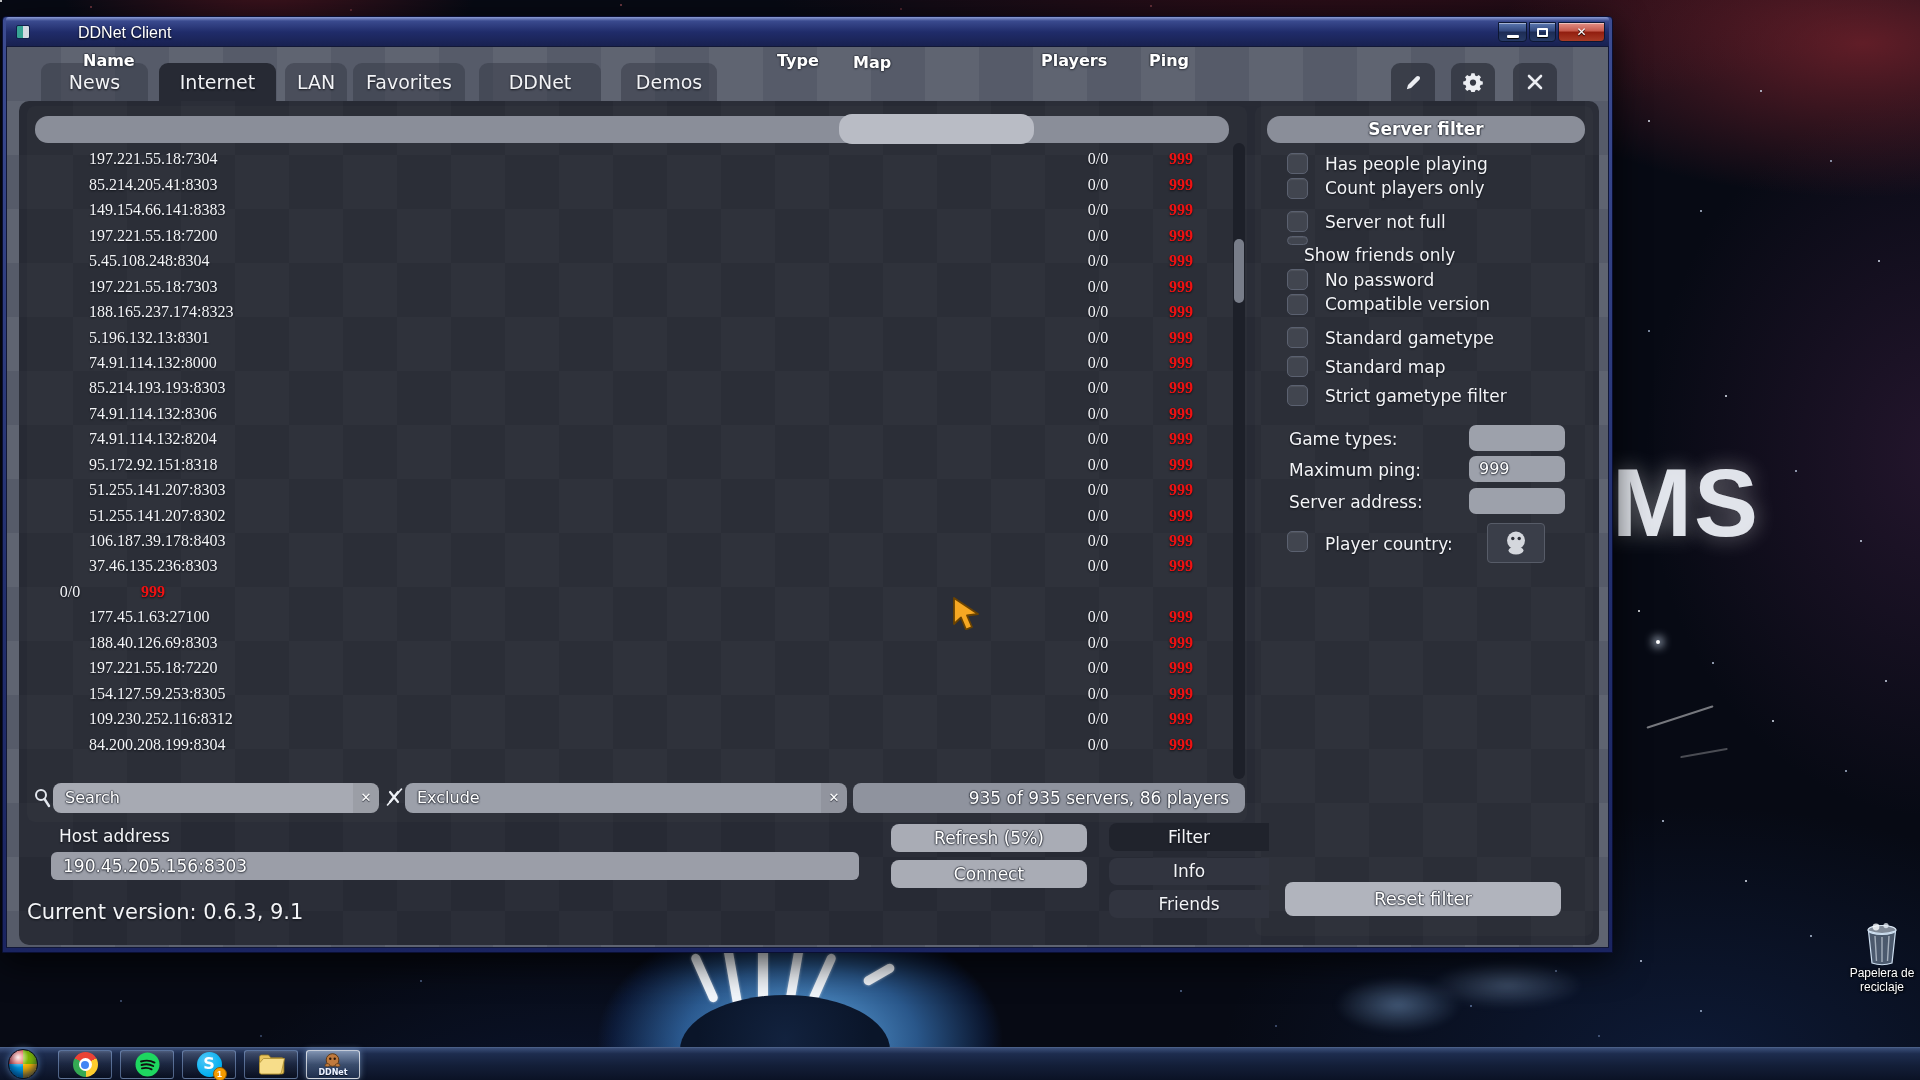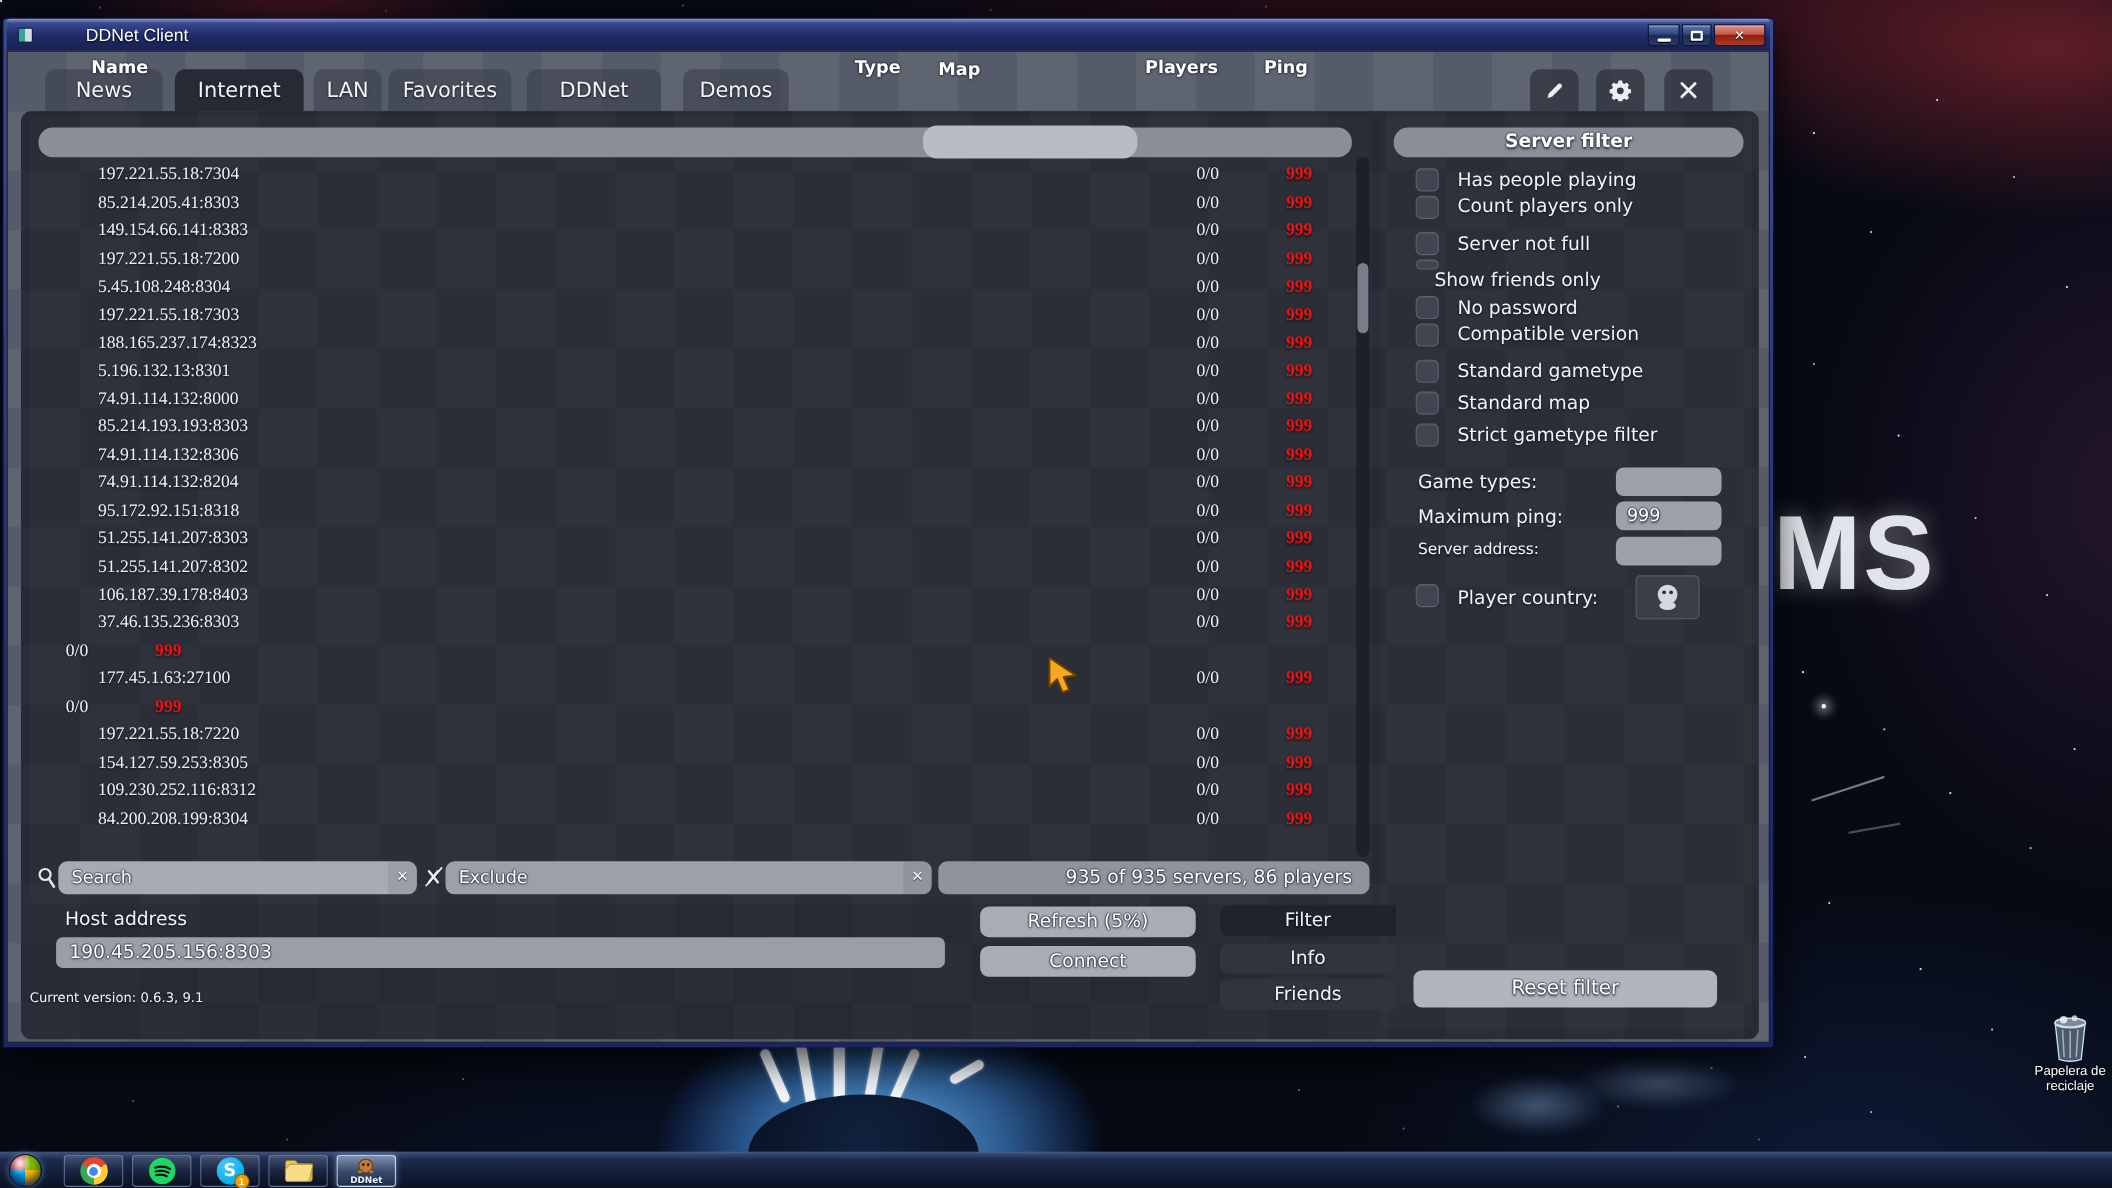--- a/index.html
+++ b/index.html
@@ -352,20 +352,21 @@
           <div class="srow">
             <span class="sp">0/0</span>
             <span class="sg" style="color: rgb(238, 18, 18); text-shadow: rgba(8, 10, 16, 0.9) 0px 1px 2px;">999</span>
           </div>
           <div class="srow">
             <span class="sa">177.45.1.63:27100</span>
             <span class="sp">0/0</span>
             <span class="sg" style="color: rgb(238, 18, 18); text-shadow: rgba(8, 10, 16, 0.9) 0px 1px 2px;">999</span>
           </div>
           <div class="srow">
+            <span class="sa">188.40.126.69:8303</span>
             <span class="sp">0/0</span>
             <span class="sg" style="color: rgb(238, 18, 18); text-shadow: rgba(8, 10, 16, 0.9) 0px 1px 2px;">999</span>
           </div>
           <div class="srow">
             <span class="sa">197.221.55.18:7220</span>
             <span class="sp">0/0</span>
             <span class="sg" style="color: rgb(238, 18, 18); text-shadow: rgba(8, 10, 16, 0.9) 0px 1px 2px;">999</span>
           </div>
           <div class="srow">
             <span class="sa">154.127.59.253:8305</span>
@@ -405,21 +406,21 @@
         <span class="clearbox">✕</span>
       </div>
       <div class="pill" style="left:846px; top:736px; width:392px; background:#8f939e;">
         <span class="ptext tp" style="left:auto; right:16px; font-size:17px;">935 of 935 servers, 86 players</span>
       </div>
 
       <div class="abs t" style="left:52px; top:779px; font-size:17px;">Host address</div>
       <div class="pill" style="left:44px; top:805px; width:808px; height:28px; border-radius:6px; background:#9b9ea8;">
         <span class="ptext tp" style="line-height:28px; font-size:17px;">190.45.205.156:8303</span>
       </div>
-      <div class="abs t" style="left:20px; top:853px; font-size:12px;">Current version: 0.6.3, 9.1</div>
+      <div class="abs t" style="left:20px; top:853px; font-size:21px;">Current version: 0.6.3, 9.1</div>
 
       <div class="btn tp" style="left:884px; top:777px; width:196px; height:28px; line-height:28px;">Refresh (5%)</div>
       <div class="btn tp" style="left:884px; top:813px; width:196px; height:28px; line-height:28px;">Connect</div>
 
       <div class="sidetab t" style="top:776px; height:28px; line-height:28px; background:#20232c;">Filter</div>
       <div class="sidetab t" style="top:811px; height:27px; line-height:27px;">Info</div>
       <div class="sidetab t" style="top:843px; height:28px; line-height:28px;">Friends</div>
 
       <div class="btn tp" style="left:1278px; top:835px; width:276px; height:34px; line-height:34px; font-size:18px; background:#b1b4bd;">Reset filter</div>
 
@@ -466,21 +467,21 @@
         </div>
 
       <div class="abs t" style="left:1282px; top:382px; font-size:17px;">Game types:</div>
       <div class="fld" style="left:1462px; top:378px;">
         <span class="ptext tp"></span>
       </div>
       <div class="abs t" style="left:1282px; top:413px; font-size:17px;">Maximum ping:</div>
       <div class="fld" style="left:1462px; top:409px;">
         <span class="ptext tp">999</span>
       </div>
-      <div class="abs t" style="left:1282px; top:445px; font-size:14px;">Server address:</div>
+      <div class="abs t" style="left:1282px; top:445px; font-size:17px;">Server address:</div>
       <div class="fld" style="left:1462px; top:441px;">
         <span class="ptext tp"></span>
       </div>
 
       <div class="cb" style="left:1280px; top:484px;"></div>
       <div class="abs t" style="left:1318px; top:487px; font-size:17px;">Player country:</div>
       <div class="abs" style="left:1480px; top:476px; width:58px; height:40px; background:#3a3e49; border:1px solid #575c68; border-radius:4px; display:flex; align-items:center; justify-content:center;">
         <svg width="30" height="30" viewBox="0 0 30 30">
           <circle cx="15" cy="12.5" r="9" fill="#d4d7dd"></circle>
           <circle cx="11.8" cy="10.5" r="1.7" fill="#2c2f38"></circle>

